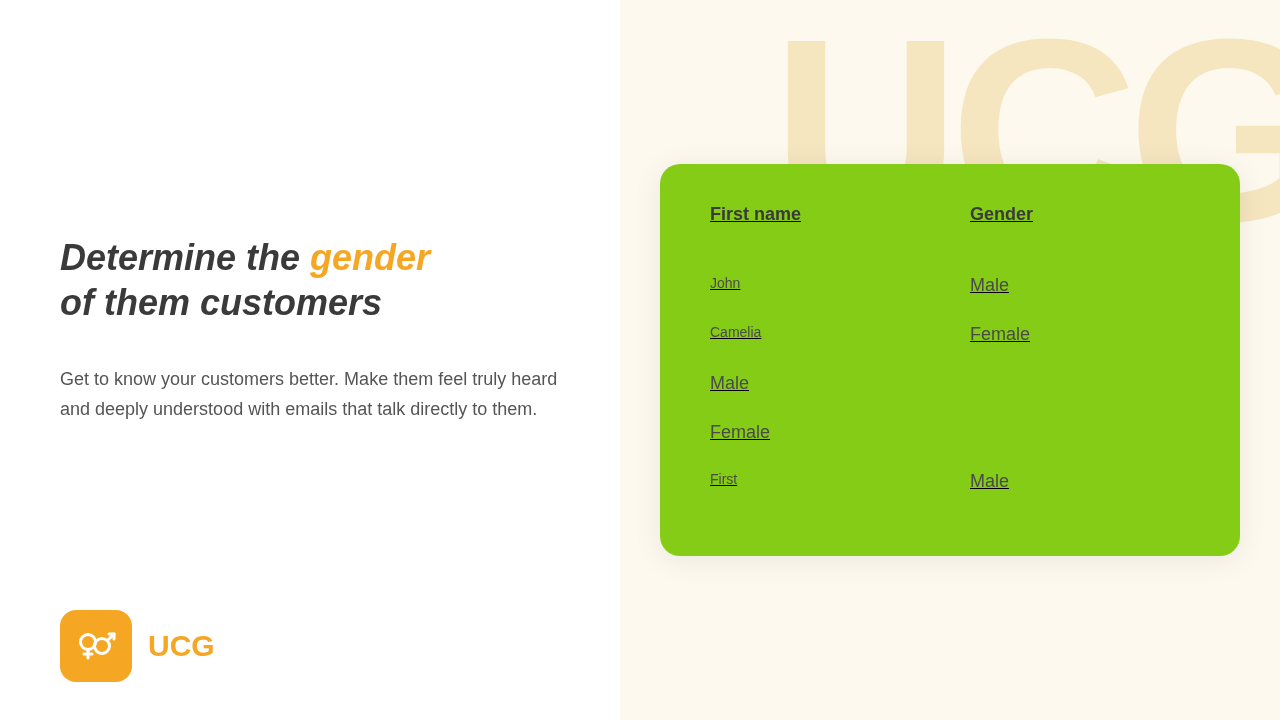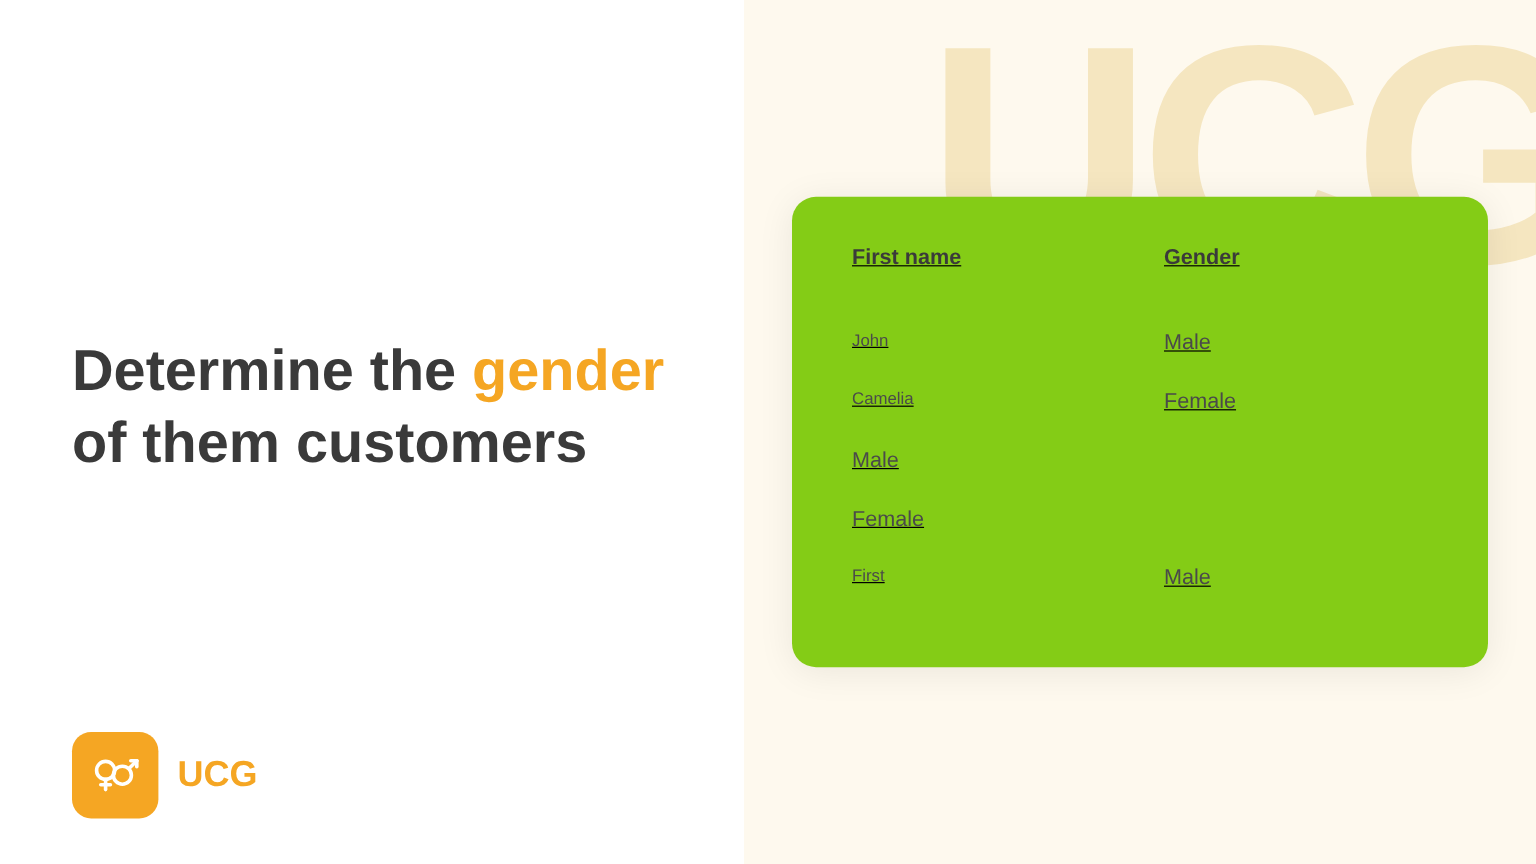--- a/index.html
+++ b/index.html
@@ -46,25 +46,26 @@
       font-size: 260px;
       font-weight: 900;
       color: #f5e6c0;
       line-height: 1;
       pointer-events: none;
       user-select: none;
       letter-spacing: -10px;
     }
 
     .headline {
-      font-size: 48px;
+      font-size: 36px;
       font-weight: 800;
       color: #3a3a3a;
       line-height: 1.25;
       margin-bottom: 40px;
+      font-style: italic;
     }
 
     .headline .accent {
       color: #f5a623;
     }
 
     .description {
       font-size: 18px;
       color: #555;
       line-height: 1.65;
@@ -148,20 +149,21 @@
       color: #4a4a4a;
     }
   </style>
 </head>
 <body>
 
 <div class="left-panel">
   <h1 class="headline">
     <span>Determine the </span><span class="accent">gender</span><br><span>of them customers</span>
   </h1>
+  <p class="description">Get to know your customers better. Make them feel truly heard and deeply understood with emails that talk directly to them.</p>
 
   <div class="logo-row">
     <div class="logo-icon">
 
       <svg viewBox="0 0 44 44" fill="none" xmlns="http://www.w3.org/2000/svg">
 
         <circle cx="14" cy="18" r="7.5" stroke="white" stroke-width="3" fill="none"></circle>
         <line x1="14" y1="25.5" x2="14" y2="34" stroke="white" stroke-width="3" stroke-linecap="round"></line>
         <line x1="10" y1="30" x2="18" y2="30" stroke="white" stroke-width="3" stroke-linecap="round"></line>
 

